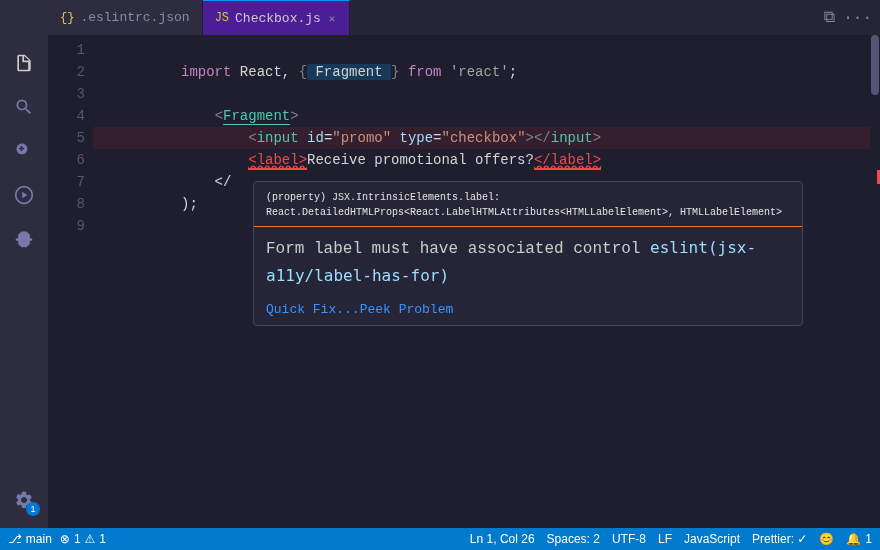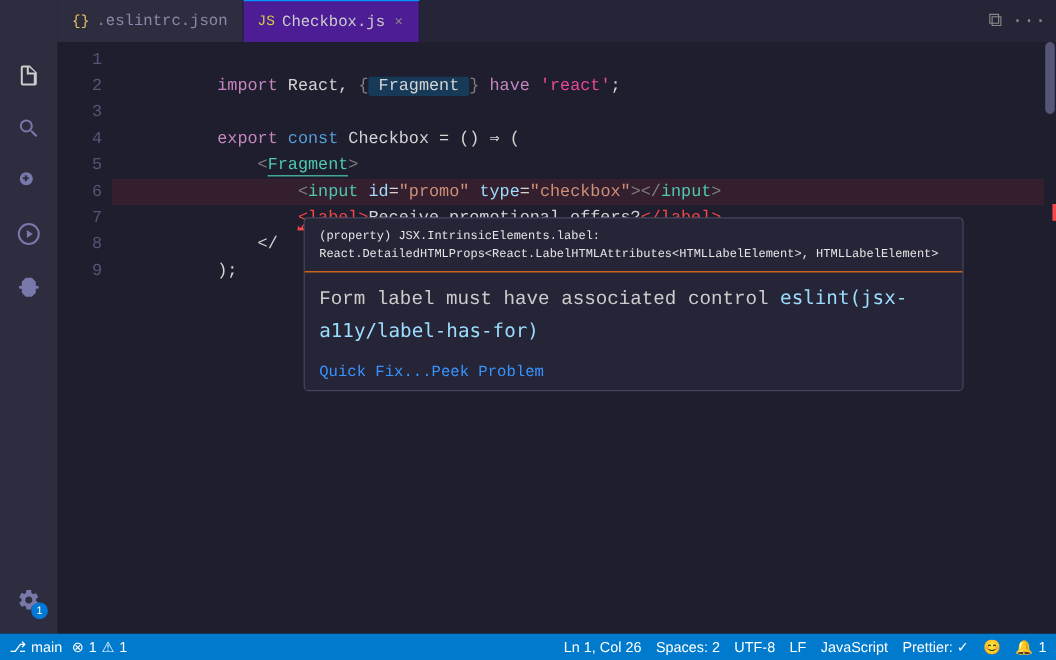--- a/index.html
+++ b/index.html
@@ -167,21 +167,21 @@
       height: 22px;
       line-height: 22px;
       font-size: 14px;
       white-space: pre;
       padding-left: 4px;
     }
 
     
     .kw { color: #569cd6; }
     .kw2 { color: #c586c0; }
-    .str { color: #ec4899; }
+    .str { color: #a3a3a3; }
     .tag { color: #4ec9b0; }
     .attr { color: #9cdcfe; }
     .val { color: #ce9178; }
     .punct { color: #808080; }
     .plain { color: #d4d4d4; }
     .label-tag { color: #f44747; border-bottom: 2px solid #f44747; }
     .fragment-tag { color: #4ec9b0; border-bottom: 1px solid #4ec9b0; }
     .import-kw { color: #c586c0; }
     .from-kw { color: #c586c0; }
 
@@ -359,28 +359,25 @@
         <div>5</div>
         <div>6</div>
         <div>7</div>
         <div>8</div>
         <div>9</div>
       </div>
 
       <div class="code-content">
 
         <div class="code-line">
-          <span class="import-kw">import</span><span class="plain"> React, </span><span class="punct">{</span><span class="plain token-highlight"> Fragment </span><span class="punct">}</span><span class="plain"> </span><span class="from-kw">have</span><span class="plain"> </span><span class="str">'react'</span><span class="plain">;</span>
+          <span class="import-kw">import</span><span class="plain"> React, </span><span class="punct">{</span><span class="plain token-highlight"> Fragment </span><span class="punct">}</span><span class="plain"> </span><span class="from-kw">from</span><span class="plain"> </span><span class="str">'react'</span><span class="plain">;</span>
         </div>
 
         <div class="code-line">&nbsp;</div>
 
-        <div class="code-line">
-          <span class="kw2">export</span><span class="plain"> </span><span class="kw">const</span><span class="plain"> Checkbox = () ⇒ (</span>
-        </div>
 
         <div class="code-line">
           <span class="plain">    </span><span class="punct">&lt;</span><span class="fragment-tag">Fragment</span><span class="punct">&gt;</span>
         </div>
 
         <div class="code-line">
           <span class="plain">        </span><span class="punct">&lt;</span><span class="tag">input</span><span class="plain"> </span><span class="attr">id</span><span class="plain">=</span><span class="val">"promo"</span><span class="plain"> </span><span class="attr">type</span><span class="plain">=</span><span class="val">"checkbox"</span><span class="punct">&gt;&lt;/</span><span class="tag">input</span><span class="punct">&gt;</span>
         </div>
 
         <div class="code-line highlight-line">

